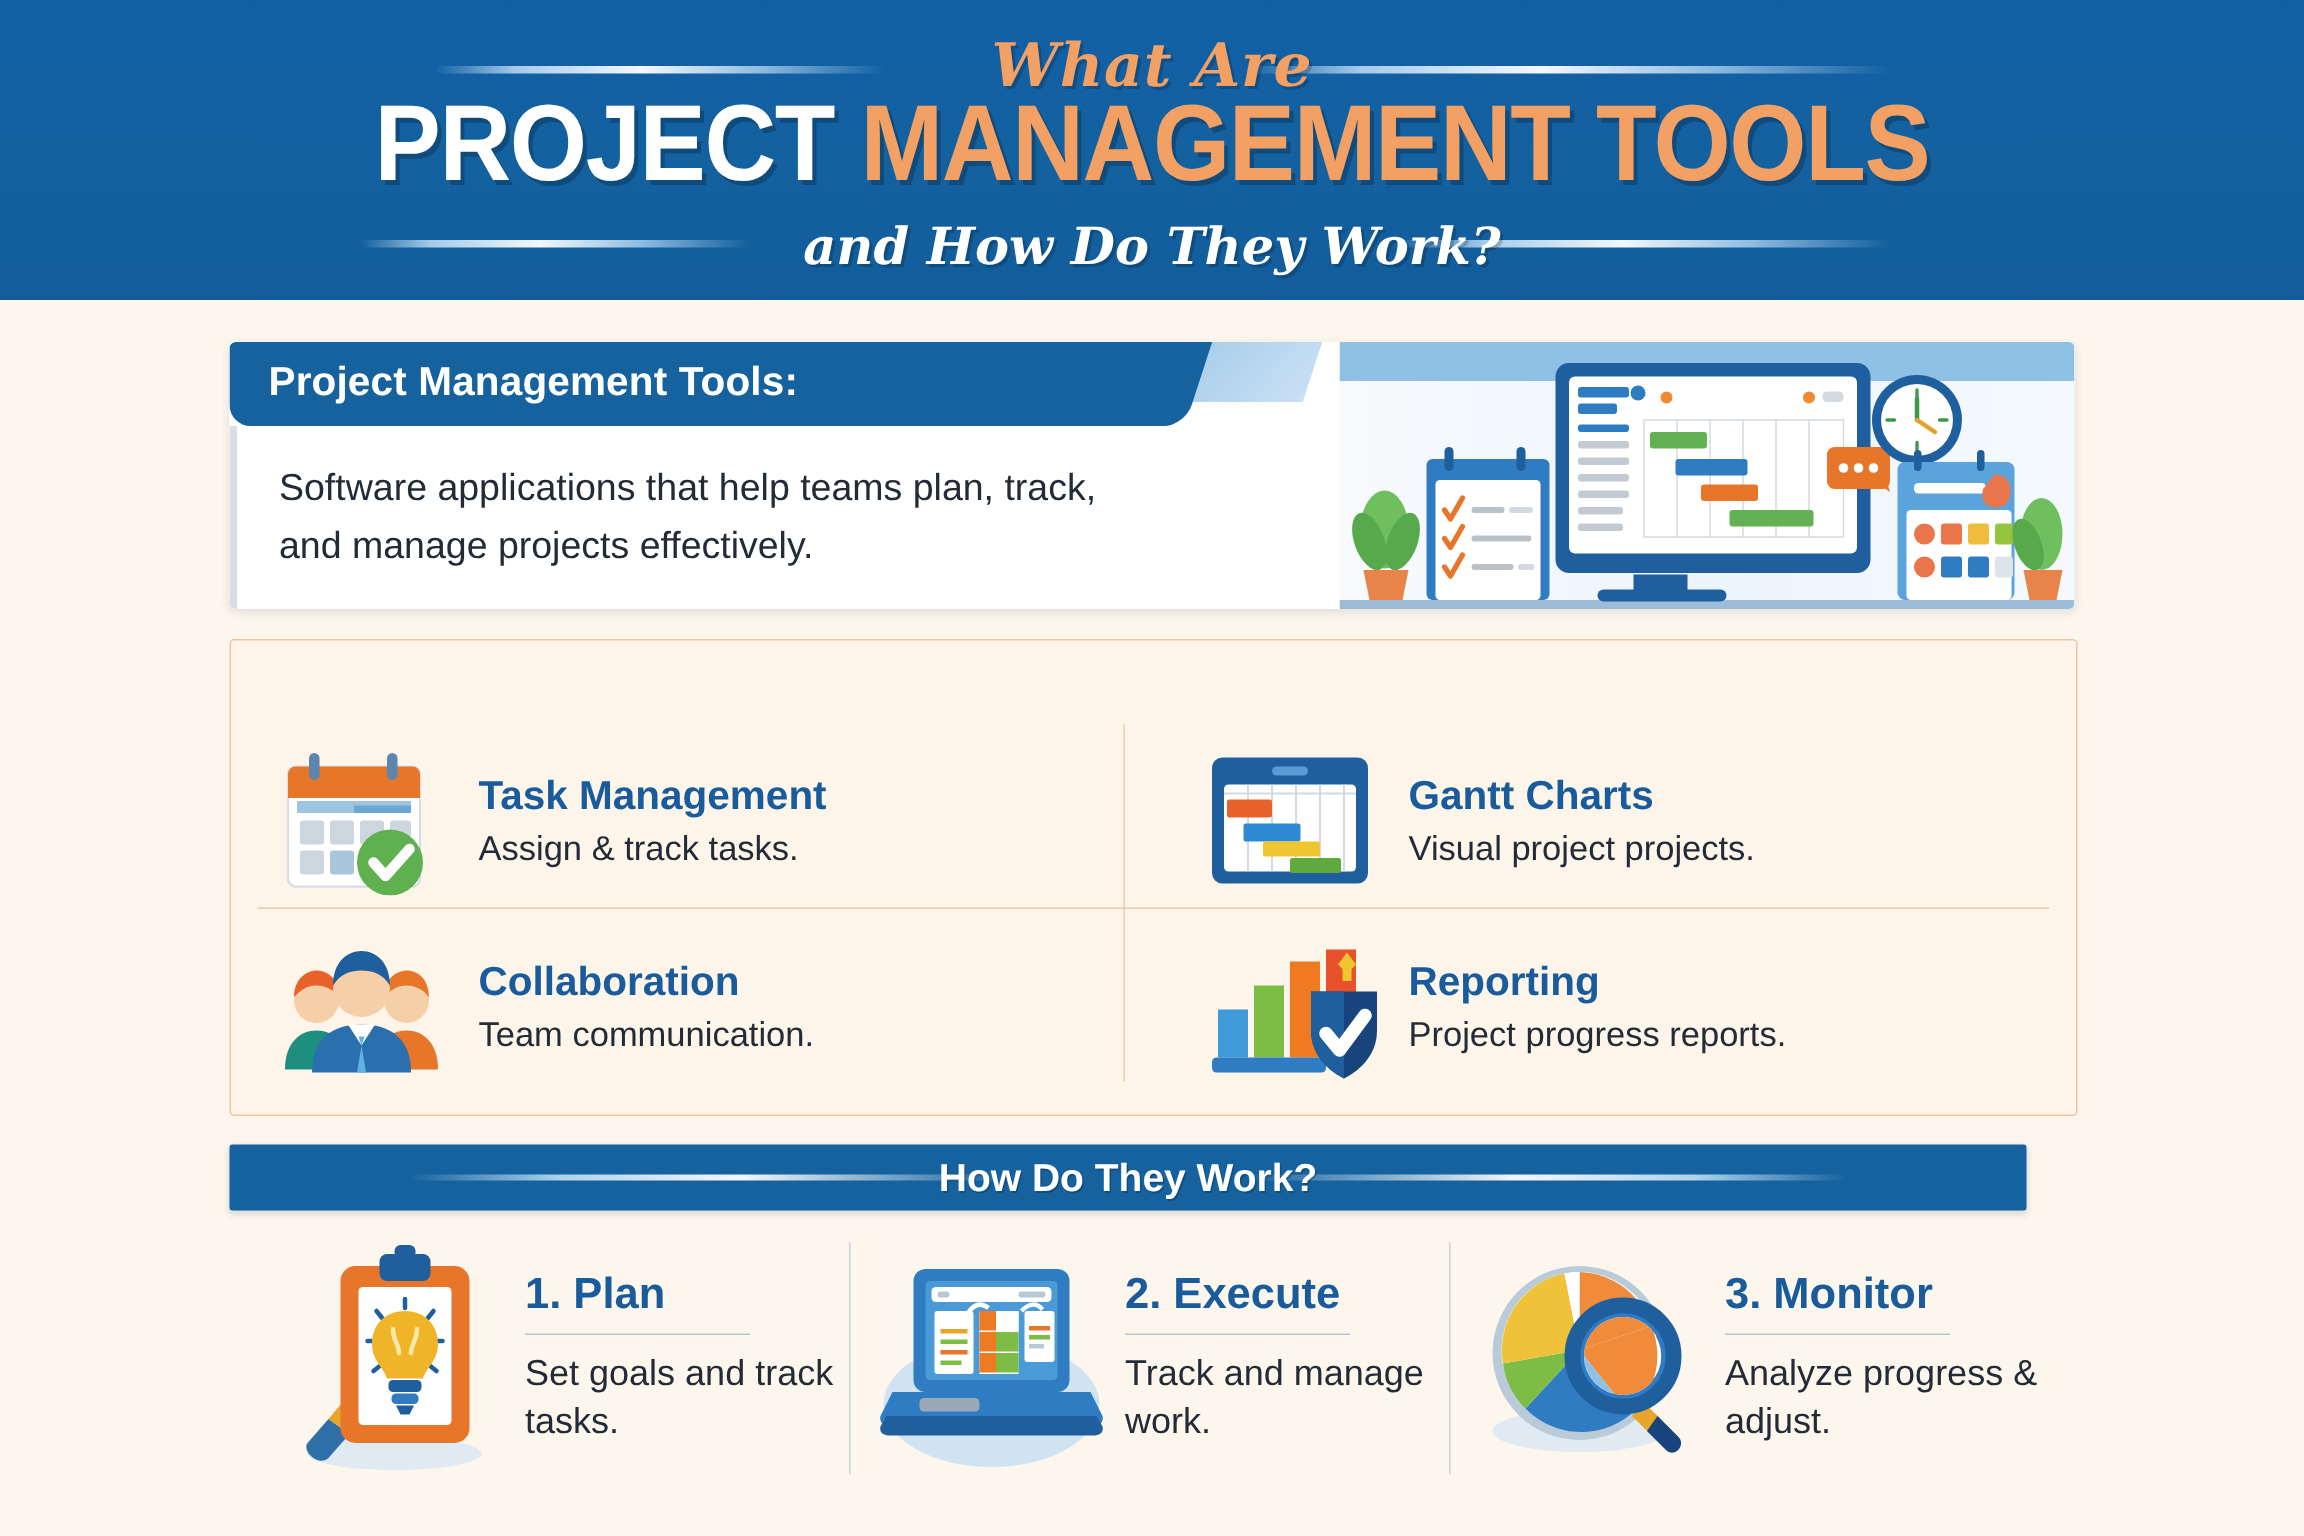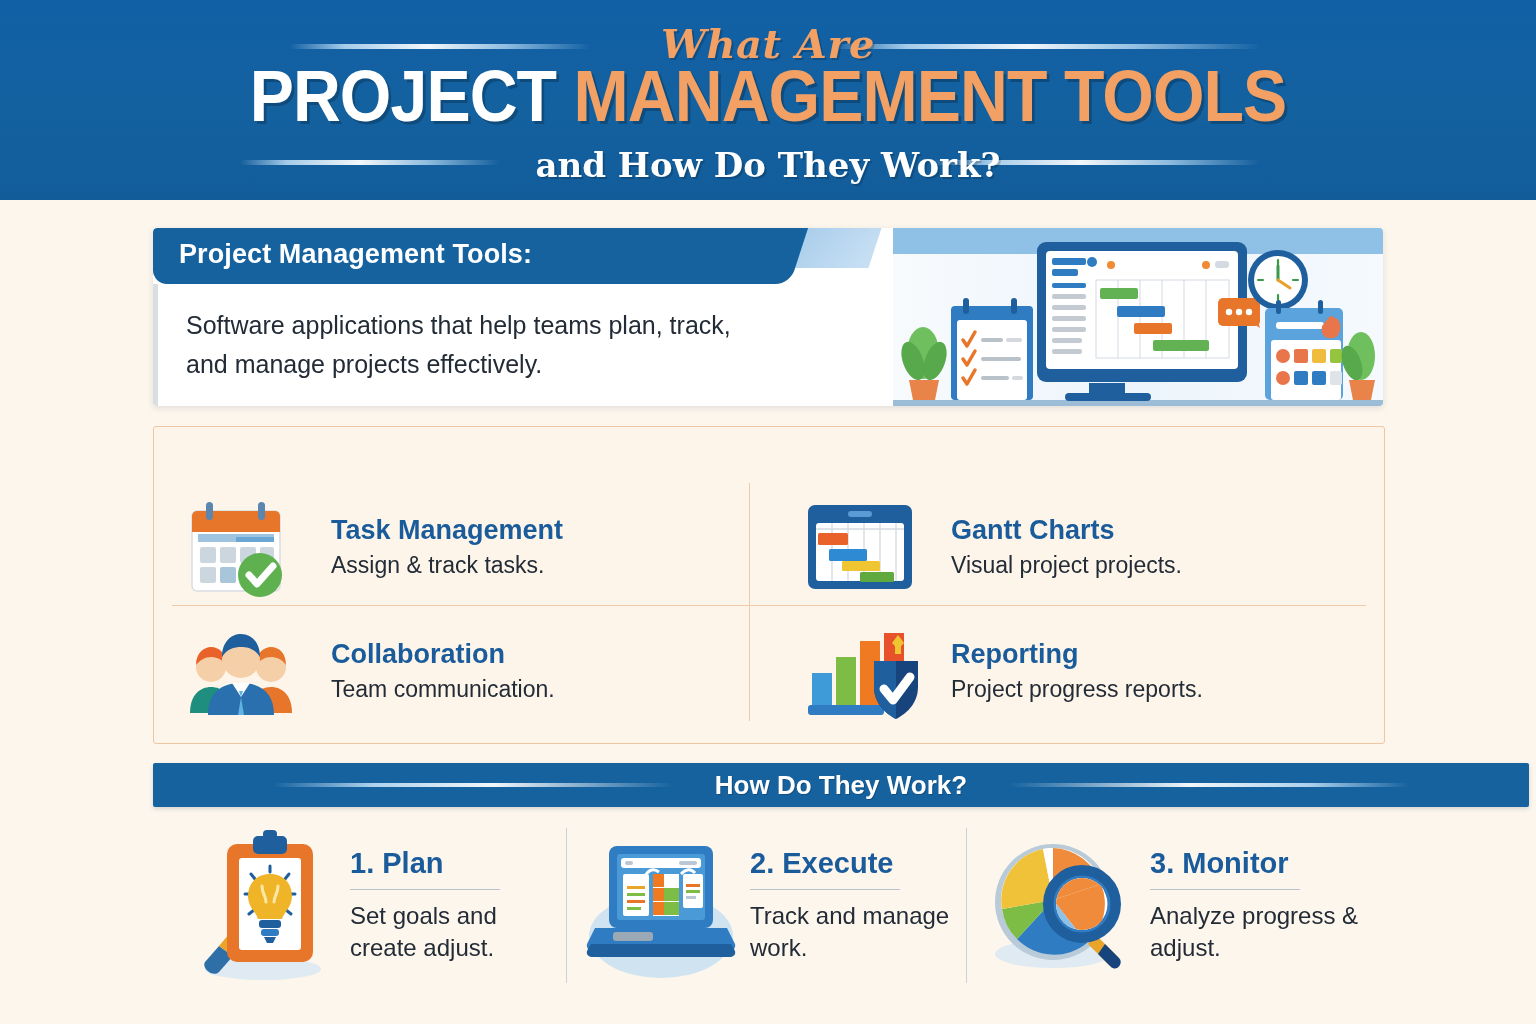--- a/index.html
+++ b/index.html
@@ -29,21 +29,21 @@
     font-family:"Liberation Sans", sans-serif;font-weight:bold;
     font-size:72px;line-height:1;letter-spacing:-1px;
     color:#ffffff;
     text-shadow:3px 3px 0 rgba(0,0,0,.22);
     transform:scaleX(.92);
     white-space:nowrap;
   }
   .maintitle .accent{color:#f2a063;}
   .subtitle{
     position:absolute;top:145px;left:0;width:100%;text-align:center;
-    font-family:"DejaVu Serif", serif;font-weight:bold;
+    font-family:"DejaVu Serif", serif;font-style:italic;font-weight:bold;
     font-size:34px;color:#ffffff;
     text-shadow:2px 2px 0 rgba(0,0,0,.18);
   }
   .rule{
     position:absolute;height:5px;border-radius:3px;
     background:linear-gradient(90deg,rgba(255,255,255,0) 0%,rgba(190,222,246,.85) 18%,rgba(255,255,255,.95) 46%,rgba(175,212,240,.8) 72%,rgba(255,255,255,0) 100%);
   }
   .rule.r1{top:44px;left:290px;width:300px;}
   .rule.r2{top:44px;left:830px;width:430px;}
   .rule.r3{top:160px;left:240px;width:260px;}
@@ -107,33 +107,33 @@
   }
   .kf-hdr-title{
     font-size:27px;font-weight:bold;color:#ffffff;
     font-family:"Liberation Sans", sans-serif;
     text-shadow:1px 1px 0 rgba(0,0,0,.14);
   }
   .dash{display:inline-block;width:26px;height:4px;background:#ffffff;vertical-align:middle;margin:0 16px;border-radius:2px;}
   .kf-vdiv{position:absolute;left:595px;top:56px;width:1px;height:238px;background:#f0c9a9;}
   .kf-hdiv{position:absolute;left:18px;top:178px;width:1194px;height:1px;background:#f0c9a9;}
 
-  .feat{position:absolute;display:flex;align-items:center;gap:32px;}
+  .feat{position:absolute;display:flex;align-items:center;gap:20px;}
   .feat.f0{left:30px;top:66px;width:560px;height:108px;}
   .feat.f1{left:650px;top:66px;width:560px;height:108px;}
   .feat.f2{left:30px;top:190px;width:560px;height:108px;}
   .feat.f3{left:650px;top:190px;width:560px;height:108px;}
   .feat-ico{width:115px;height:100px;position:relative;flex:0 0 115px;}
   .feat-txt{display:flex;flex-direction:column;justify-content:center;}
   .feat-title{font-size:27px;font-weight:bold;color:#1a5b9b;line-height:1.15;font-family:"Liberation Sans", sans-serif;}
   .feat-sub{font-size:23px;color:#222b36;margin-top:5px;font-family:"Liberation Sans", sans-serif;}
 
   
   .hdw{
-    position:absolute;left:153px;top:763px;width:1376px;height:44px;
+    position:absolute;left:153px;top:763px;width:1198px;height:44px;
     background:#15629f;border-radius:2px;
     display:flex;align-items:center;justify-content:center;
     box-shadow:0 2px 4px rgba(30,60,100,.18);
     overflow:hidden;
   }
   .hdw-title{
     font-size:26px;font-weight:bold;color:#ffffff;
     font-family:"Liberation Sans", sans-serif;
     text-shadow:1px 1px 0 rgba(0,0,0,.2);
     z-index:2;
@@ -437,21 +437,21 @@
           <path d="M87 48 c14 0 22 10 22 22 c0 11 -8 16 -10 23 h-24 c-2 -7 -10 -12 -10 -23 c0 -12 8 -22 22 -22 z" fill="#f0b429"></path>
           <path d="M79 60 c0 8 4 10 4 16 M95 60 c0 8 -4 10 -4 16" fill="none" stroke="#fde8a8" stroke-width="3" stroke-linecap="round"></path>
           <rect x="76" y="94" width="22" height="8" rx="3" fill="#1f5f9e"></rect>
           <rect x="78" y="103" width="18" height="7" rx="3" fill="#2f7cc2"></rect>
           <path d="M81 111 h12 l-3 6 h-6 z" fill="#1f5f9e"></path>
         </svg>
       </div>
       <div class="step-txt">
         <div class="step-title">1. Plan</div>
         <div class="step-line"></div>
-        <div class="step-sub">Set goals and create adjust.</div>
+        <div class="step-sub">Set goals and track tasks.</div>
       </div>
     </div>
 
     <div class="step s1">
       <div class="step-ico">
         <svg width="155" height="160" viewBox="0 0 155 160" xmlns="http://www.w3.org/2000/svg">
           <ellipse cx="78" cy="110" rx="72" ry="42" fill="#cfe3f1"></ellipse>
           <rect x="26" y="20" width="104" height="82" rx="8" fill="#2f7cc2"></rect>
           <rect x="34" y="28" width="88" height="66" rx="3" fill="#4a9ad8"></rect>
           <rect x="38" y="32" width="80" height="10" rx="3" fill="#ffffff"></rect>

